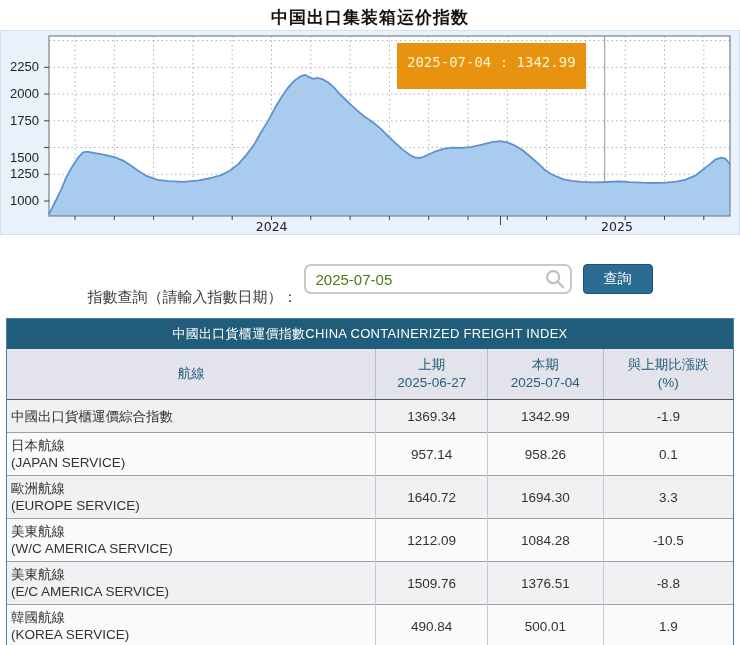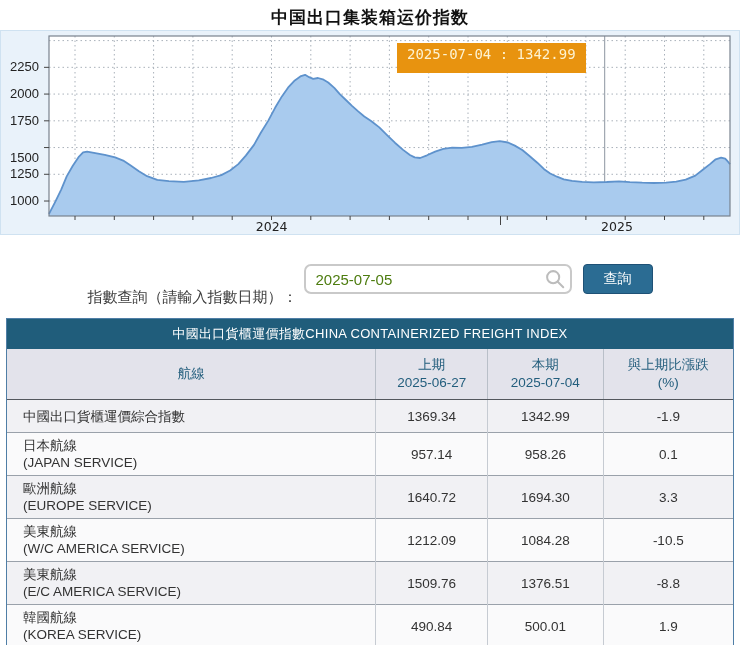--- a/index.html
+++ b/index.html
@@ -28,21 +28,21 @@
     font-size:13px;color:#222;line-height:16px;
     font-family:Liberation Sans, sans-serif;
   }
   #x-labels{position:absolute;left:0;top:0;width:100%;height:100%;padding-left:40px;}
   .xtick{
     position:absolute;top:188px;width:50px;text-align:center;
     font-size:12.5px;color:#222;font-family:"DejaVu Sans",sans-serif;
   }
   .tooltip{
     position:absolute;left:396px;top:12px;height:28px;
-    padding:1px 10px;background:#e8930f;color:#fdf3d2;
+    padding:9px 10px;background:#e8930f;color:#fdf3d2;
     font-family:"DejaVu Sans Mono","Liberation Mono",monospace;
     font-size:14px;line-height:20px;text-align:center;white-space:nowrap;
   }
   
   .query-row{
     margin-top:28px;height:32px;
     display:flex;align-items:center;justify-content:center;
   }
   .query-label{font-size:15px;color:#3c3c3c;margin-top:36px;}
   .input-wrap{position:relative;margin-left:6px;}
@@ -79,21 +79,21 @@
   thead th:first-child{border-left:none;}
   tbody tr{height:43px;}
   tbody tr.single{height:33px;}
   tbody tr:nth-child(odd){background:#f1f1f4;}
   tbody tr:nth-child(even){background:#fafafb;}
   tbody td{
     border-left:1px solid #c6cbd2;border-top:1px solid #9aa1aa;
     vertical-align:middle;
   }
   tbody tr:first-child td{border-top:none;}
-  tbody td:first-child{border-left:none;padding-left:16px;}
+  tbody td:first-child{border-left:none;padding-left:4px;}
   td.num{text-align:center;}
   .route div{line-height:17px;}
 </style>
 </head>
 <body>
 
 <div class="page-title">中国出口集装箱运价指数</div>
 
 <div class="chart-panel">
   <svg id="plot-svg" viewBox="-6 -2 693 202" xmlns="http://www.w3.org/2000/svg">

